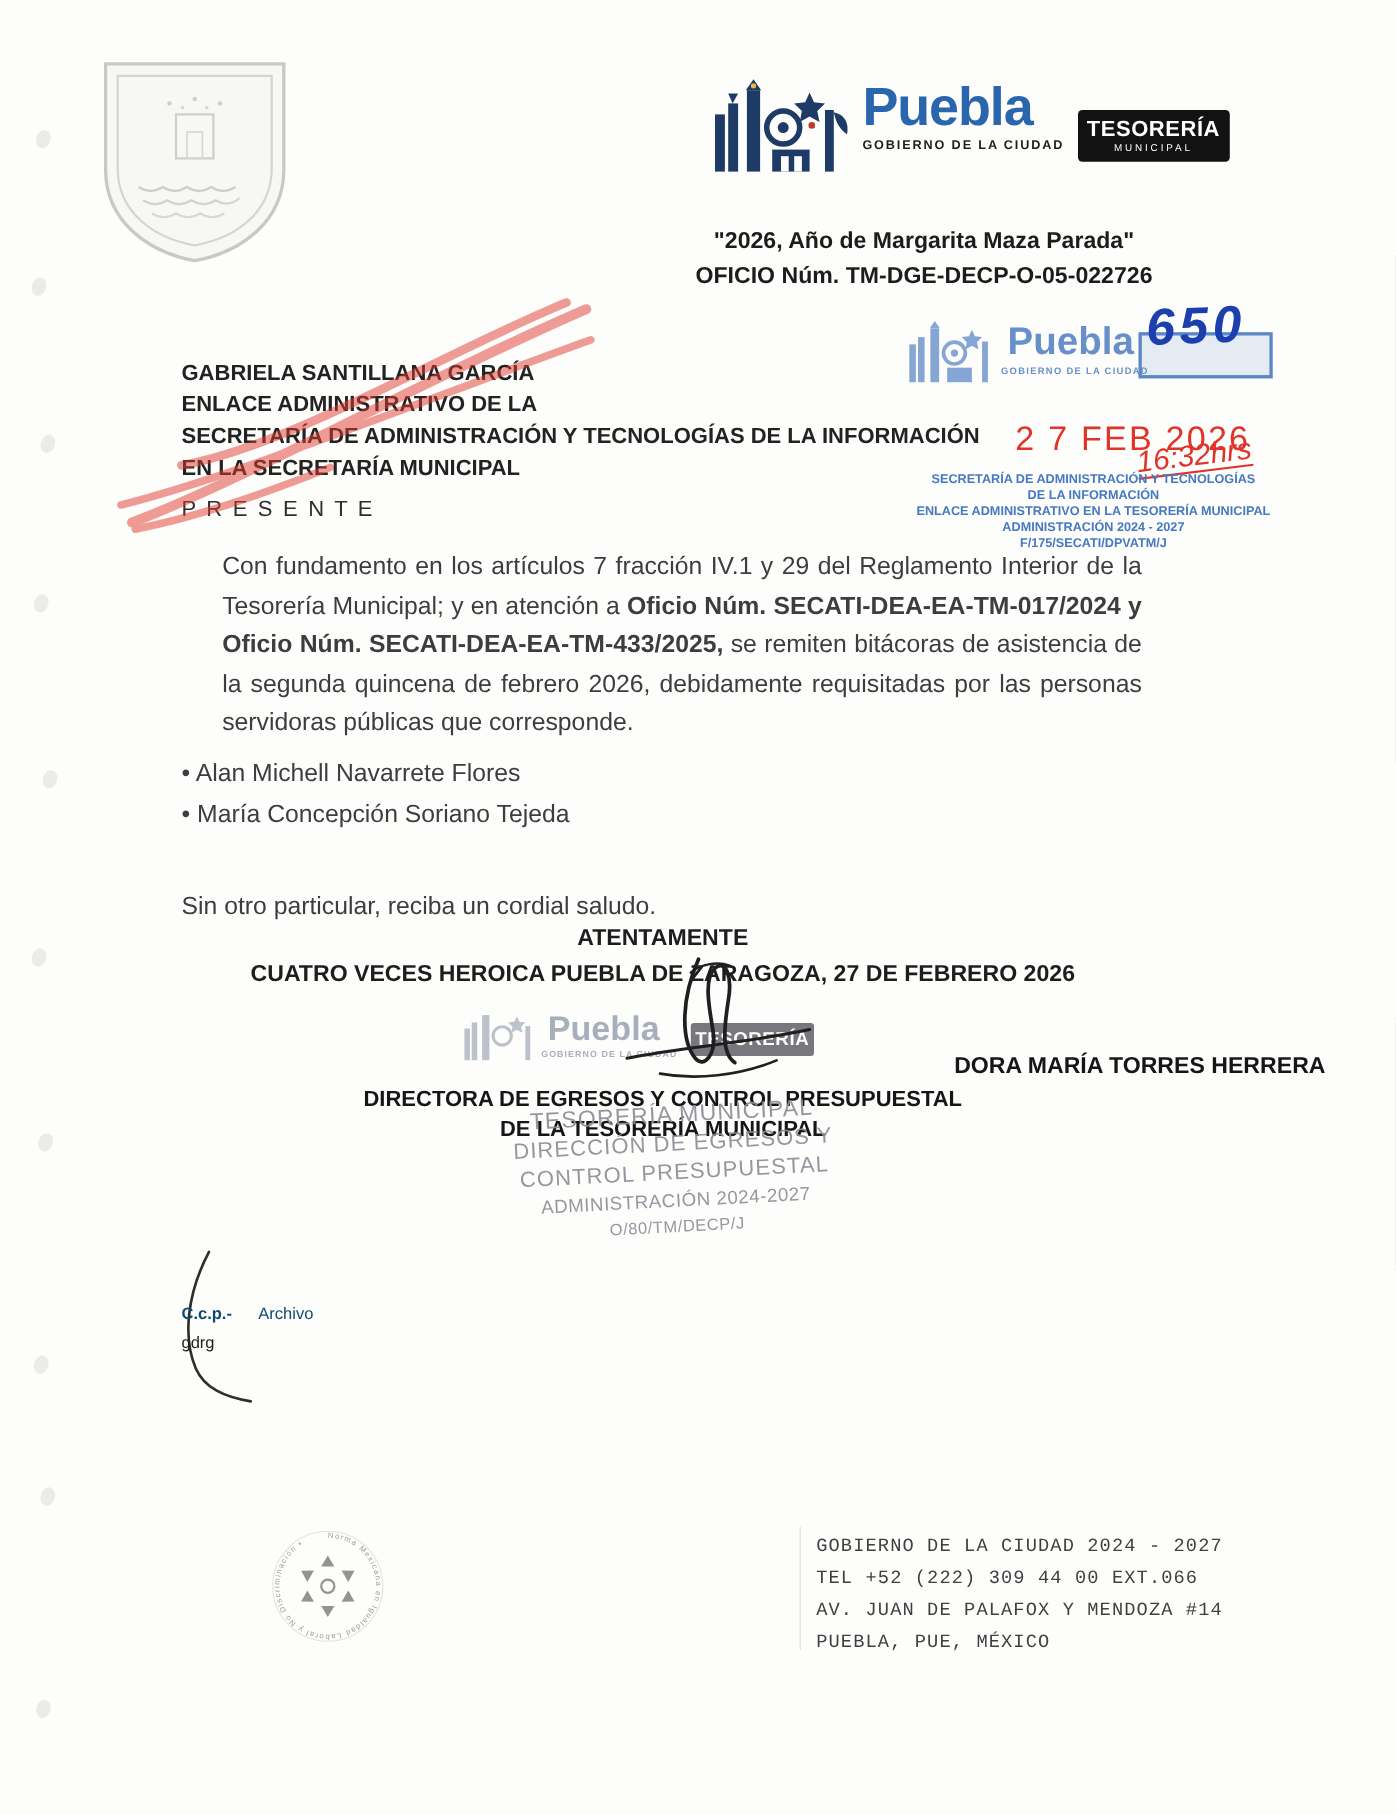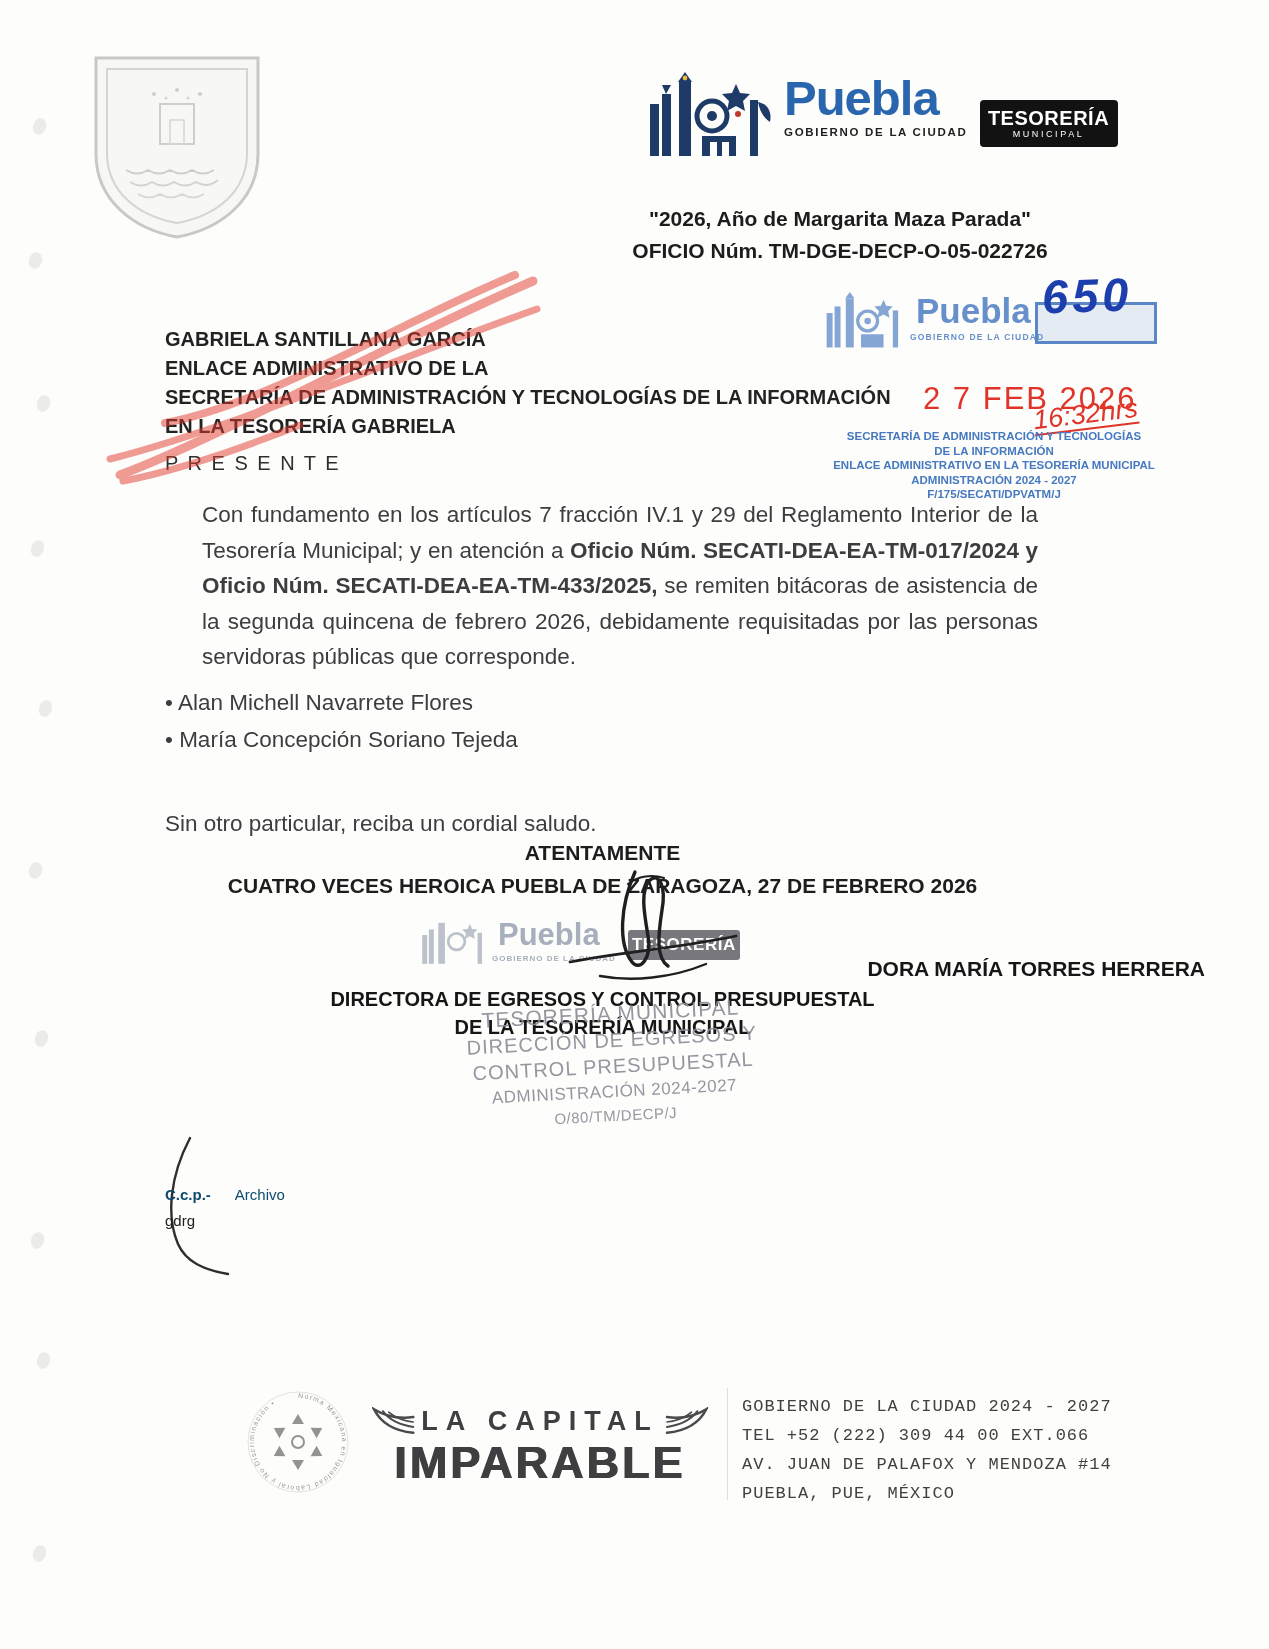--- a/index.html
+++ b/index.html
@@ -186,21 +186,21 @@
     <div>DE LA INFORMACIÓN</div>
     <div>ENLACE ADMINISTRATIVO EN LA TESORERÍA MUNICIPAL</div>
     <div>ADMINISTRACIÓN 2024 - 2027</div>
     <div>F/175/SECATI/DPVATM/J</div>
   </div>
 
   <div class="abs addr">
     <div>GABRIELA SANTILLANA GARCÍA</div>
     <div>ENLACE ADMINISTRATIVO DE LA</div>
     <div>SECRETARÍA DE ADMINISTRACIÓN Y TECNOLOGÍAS DE LA INFORMACIÓN</div>
-    <div>EN LA TESORERÍA GABRIELA</div>
+    <div>EN LA SECRETARÍA MUNICIPAL</div>
     <div class="presente">P R E S E N T E</div>
   </div>
 
   <svg class="abs red-scribble" width="455" height="235" viewBox="0 0 455 235">
     <g fill="none" stroke="#e23b30" stroke-linecap="round" opacity="0.5">
       <path d="M25 212 C 130 172, 290 82, 438 18" stroke-width="9"></path>
       <path d="M15 196 C 120 170, 300 97, 442 46" stroke-width="7"></path>
       <path d="M70 160 C 170 142, 310 57, 420 12" stroke-width="8"></path>
       <path d="M28 218 C 80 208, 140 188, 205 162" stroke-width="7"></path>
     </g>
@@ -279,40 +279,20 @@
       <use href="#sealtri" transform="rotate(0 56 56)"></use>
       <use href="#sealtri" transform="rotate(60 56 56)"></use>
       <use href="#sealtri" transform="rotate(120 56 56)"></use>
       <use href="#sealtri" transform="rotate(180 56 56)"></use>
       <use href="#sealtri" transform="rotate(240 56 56)"></use>
       <use href="#sealtri" transform="rotate(300 56 56)"></use>
     </g>
     <circle cx="56" cy="56" r="6" fill="none" stroke="#939391" stroke-width="2"></circle>
   </svg>
 
-  <div class="abs capital">
-    <div class="capital-row">
-      <svg width="44" height="30" viewBox="0 0 44 30">
-        <g fill="none" stroke="#4a4a4c" stroke-linecap="round">
-          <path d="M42 26 C 22 24, 9 16, 2 2 C 15 10, 27 12, 42 10" stroke-width="2.6"></path>
-          <path d="M42 20 C 27 18, 17 12, 11 4" stroke-width="2"></path>
-          <path d="M42 15 C 31 14, 23 10, 17 5" stroke-width="1.6"></path>
-        </g>
-      </svg>
-      <span class="capital-top">LA CAPITAL</span>
-      <svg class="wing-r" width="44" height="30" viewBox="0 0 44 30">
-        <g fill="none" stroke="#4a4a4c" stroke-linecap="round">
-          <path d="M42 26 C 22 24, 9 16, 2 2 C 15 10, 27 12, 42 10" stroke-width="2.6"></path>
-          <path d="M42 20 C 27 18, 17 12, 11 4" stroke-width="2"></path>
-          <path d="M42 15 C 31 14, 23 10, 17 5" stroke-width="1.6"></path>
-        </g>
-      </svg>
-    </div>
-    <div class="capital-bottom">IMPARABLE</div>
-  </div>
 
   <div class="abs footer-divider"></div>
 
   <div class="abs address">
     <div>GOBIERNO DE LA CIUDAD 2024 - 2027</div>
     <div>TEL +52 (222) 309 44 00 EXT.066</div>
     <div>AV. JUAN DE PALAFOX Y MENDOZA #14</div>
     <div>PUEBLA, PUE, MÉXICO</div>
   </div>
 

